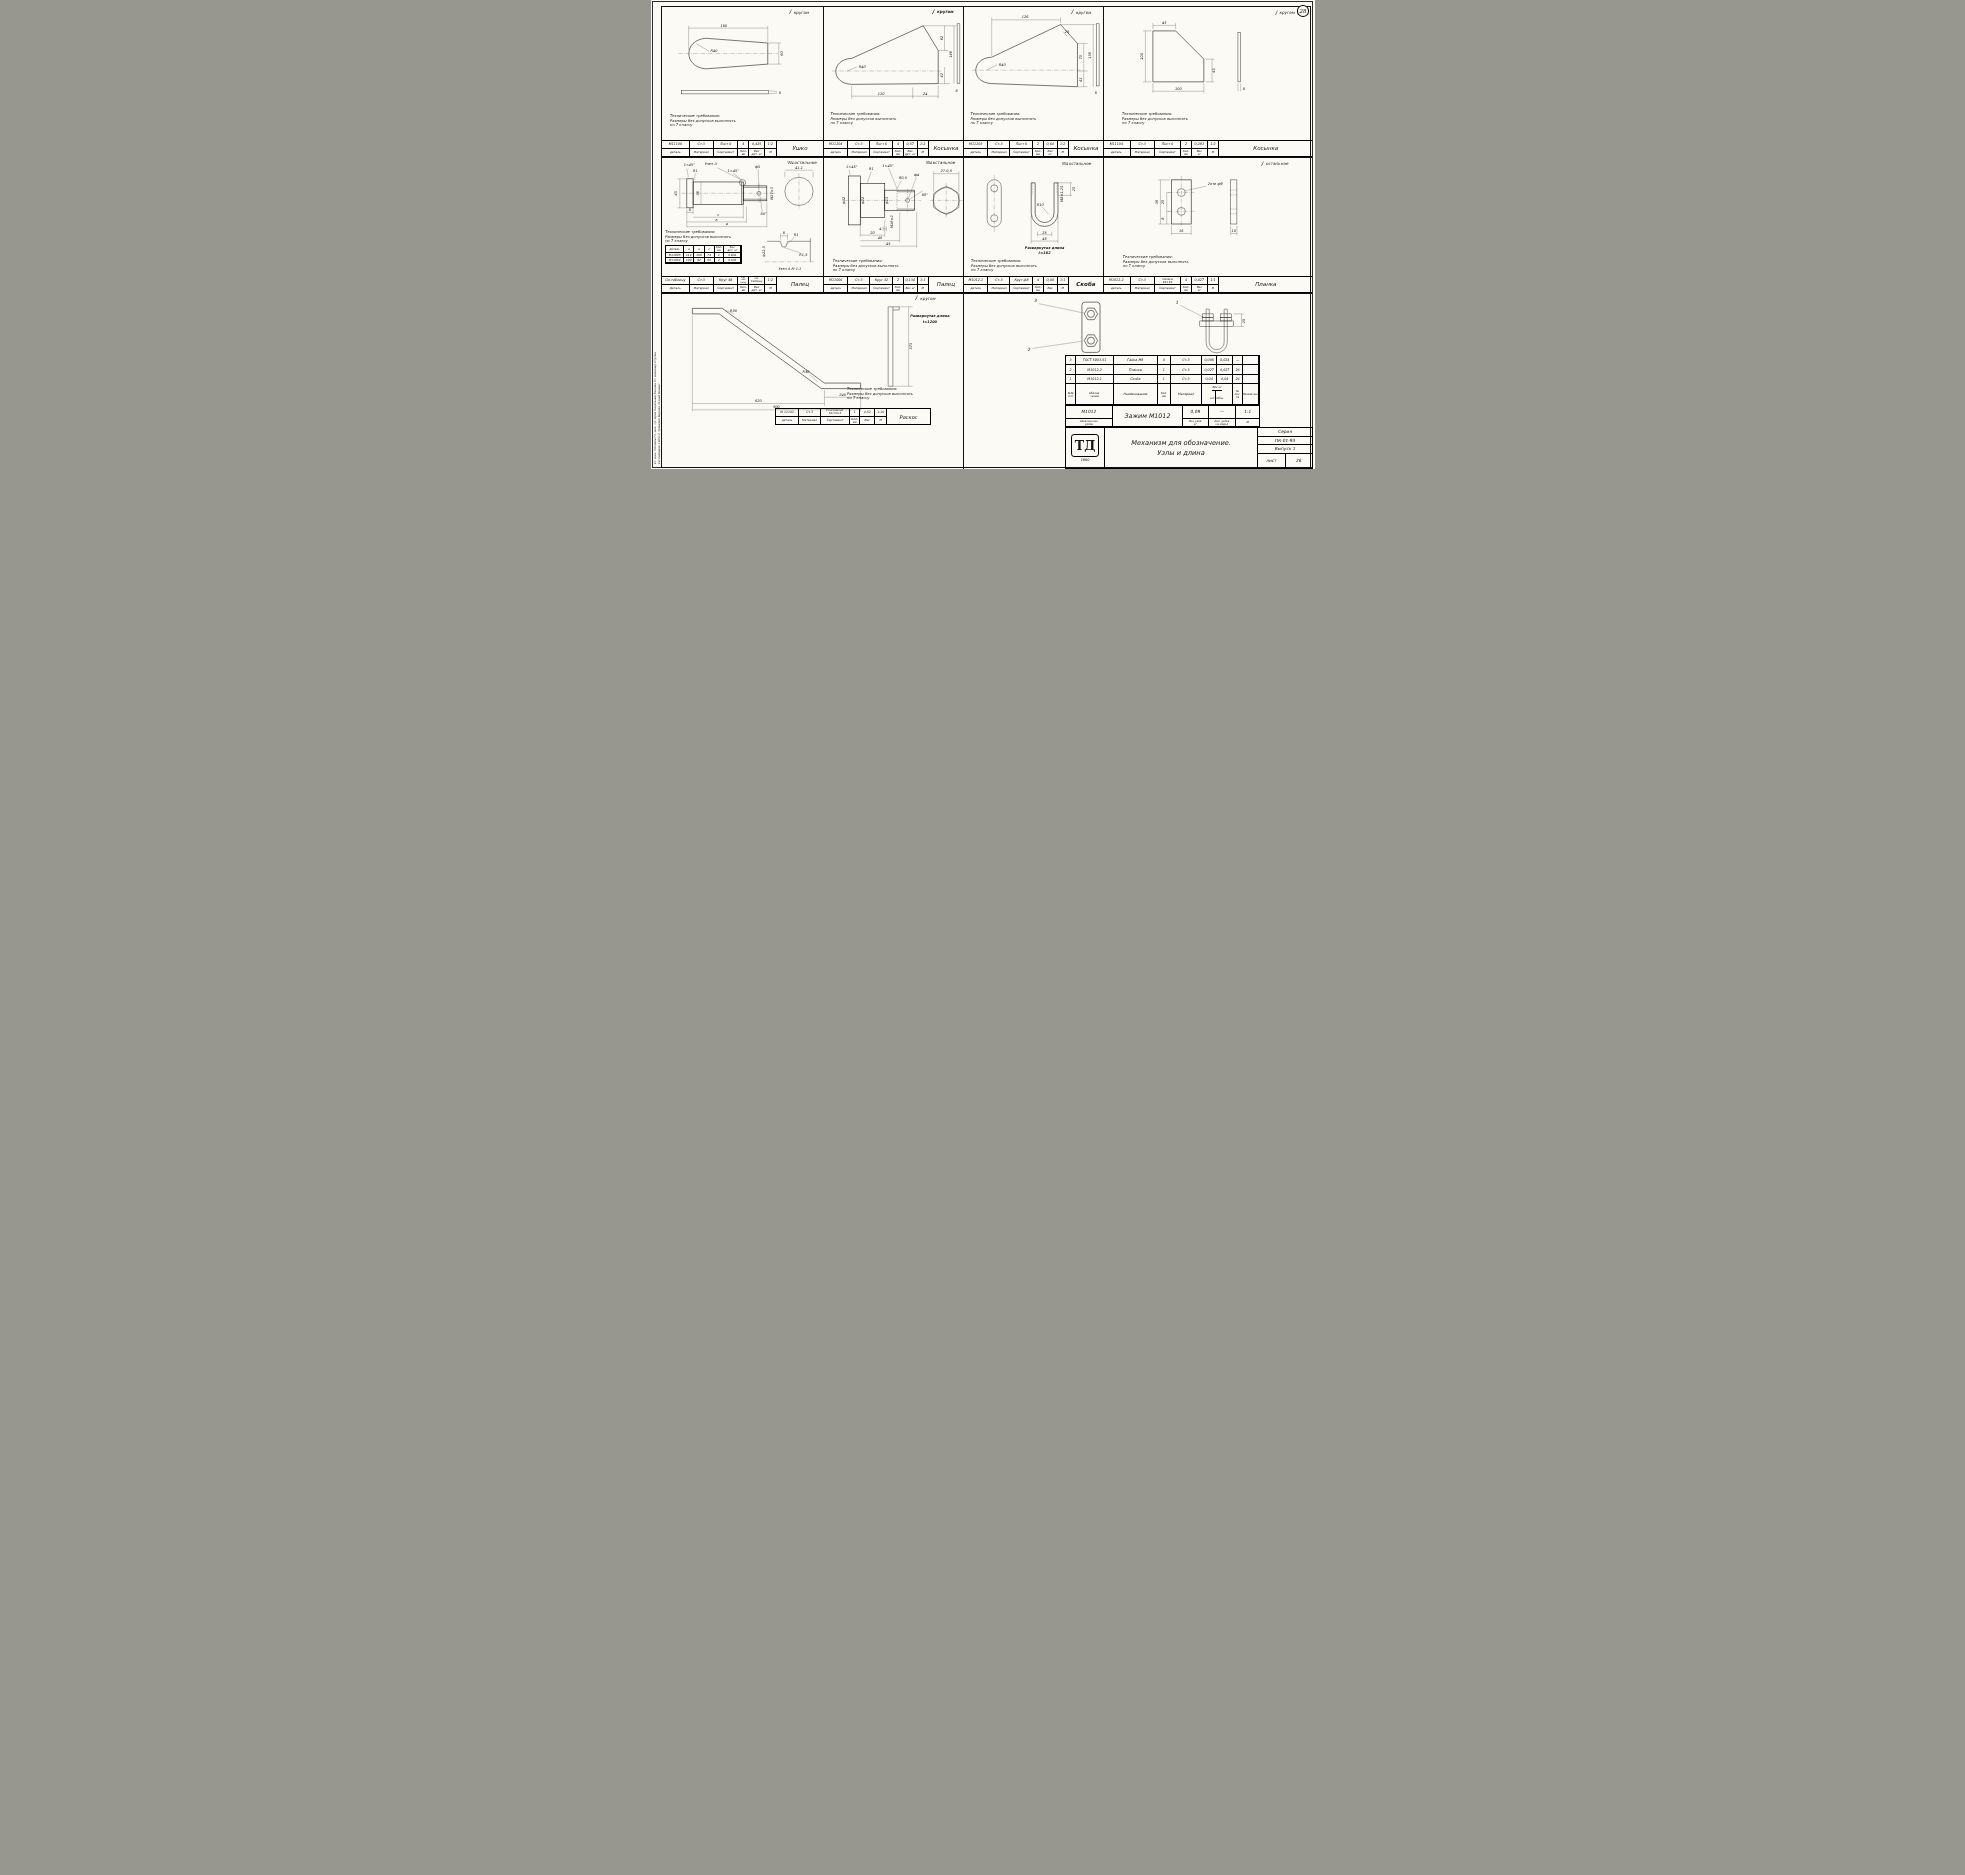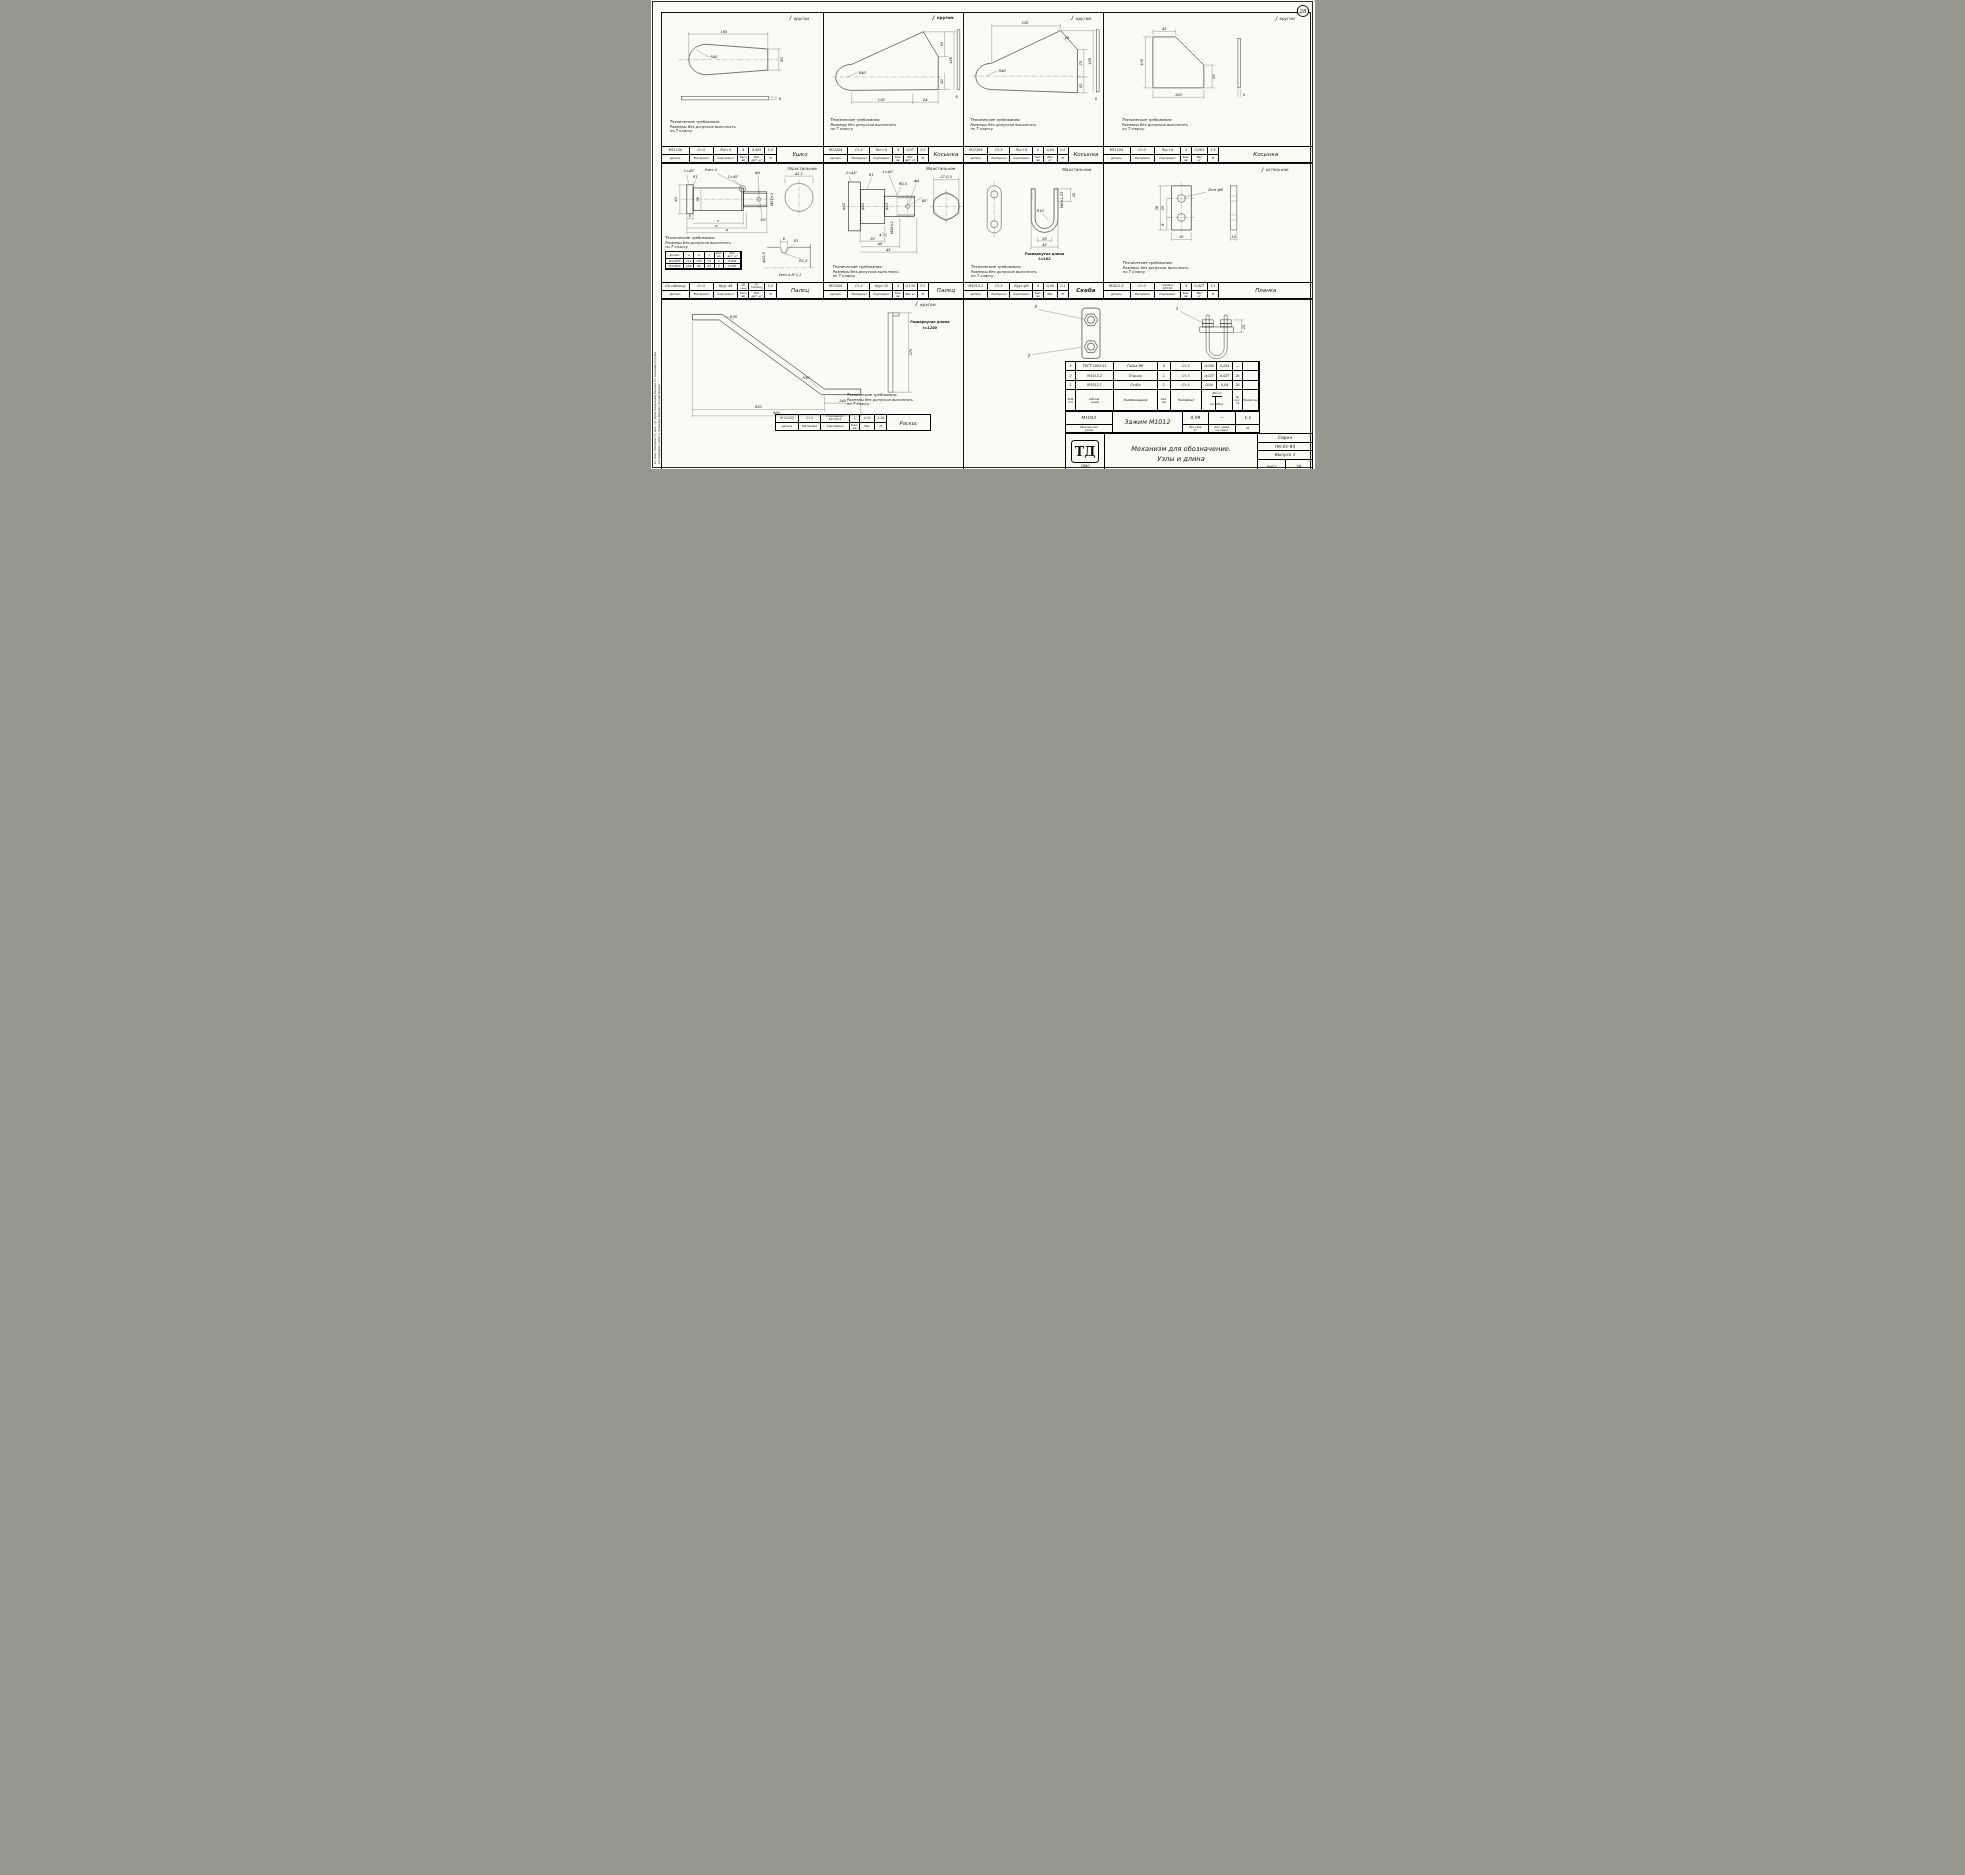--- a/index.html
+++ b/index.html
@@ -1,19 +1,19 @@
 <!DOCTYPE html>
 <html style="font-size:6.3px"><head>
 <meta charset="utf-8">
 <style>
 *{margin:0;padding:0;box-sizing:border-box}
 body{background:#97968f;font-family:"DejaVu Sans",sans-serif}
 .sheet{position:relative;width:664px;height:469px;background:#fbfaf5;color:#161616;overflow:hidden;margin:0 auto}
 .obord{position:absolute;left:1.2px;top:1.2px;right:1.2px;bottom:1.2px;border:0.4px solid #2b2b2b}
-.frame{position:absolute;left:10.6px;top:12px;width:650px;height:462px;border:0.8px solid #111}
+.frame{position:absolute;left:10.6px;top:6px;width:650px;height:462px;border:0.8px solid #111}
 .panel{position:absolute}
 .br{border-right:0.5px solid #111}
 .bb{border-bottom:0.5px solid #111}
 .rough{position:absolute;display:flex;align-items:center;gap:1.2px;font-style:italic;font-size:4.1px;white-space:nowrap}
 .rsym{font-size:3.5px;letter-spacing:-0.4px}
 .tech{position:absolute;font-style:italic;font-size:3.7px;line-height:1.24;white-space:nowrap}
 svg.draw{position:absolute}
 svg text{font-family:"DejaVu Sans",sans-serif;font-style:italic;font-size:9px;fill:#151515}
 svg text.bigt{font-size:11px}
 .ol{stroke:#1b1b1b;stroke-width:1.5;fill:none}

